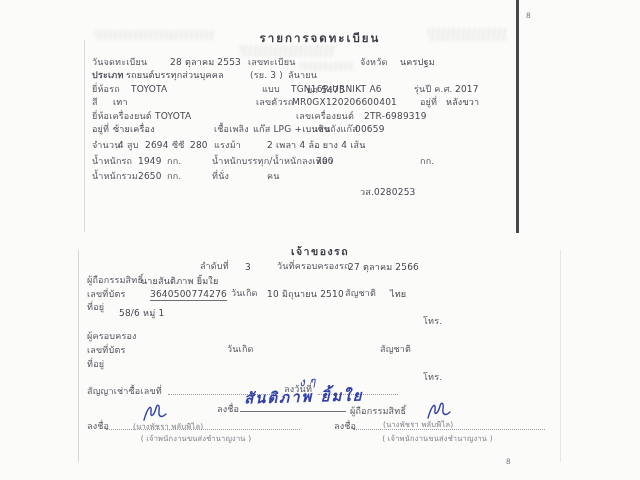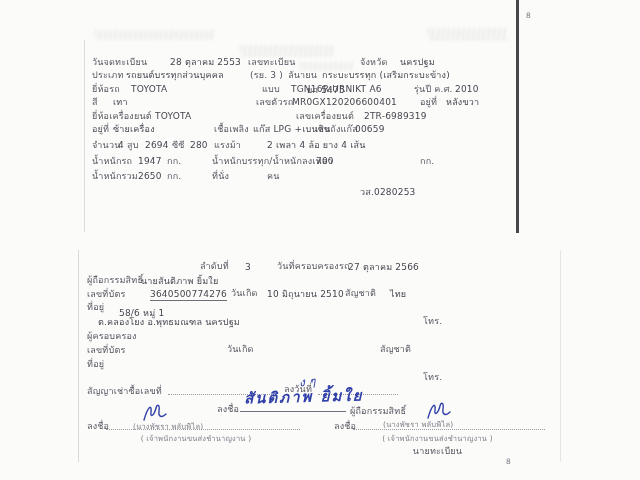--- a/index.html
+++ b/index.html
@@ -36,40 +36,40 @@
   <div class="edge" style="left:560px;top:250px;width:1px;height:212px;background:#e6e6e4;"></div>
 
   <div class="smudge" style="left:95px;top:30px;width:120px;height:10px;"></div>
   <div class="smudge" style="left:240px;top:45px;width:95px;height:12px;"></div>
   <div class="smudge" style="left:428px;top:28px;width:80px;height:13px;"></div>
   <div class="smudge" style="left:300px;top:62px;width:55px;height:9px;"></div>
 
   <span class="t sm" style="left:526px;top:11px;">8</span>
   <span class="t sm" style="left:506px;top:457px;">8</span>
 
+  <div class="t b title" style="left:235px;top:33px;width:170px;">รายการจดทะเบียน</div>
 
   <span class="t" style="left:92px;top:57px;">วันจดทะเบียน</span>
   <span class="t dk" style="left:170px;top:57px;">28 ตุลาคม 2553</span>
   <span class="t" style="left:248px;top:57px;">เลขทะเบียน</span>
   <span class="t dk" style="left:307px;top:57px;margin-top:28px;">ยก 5475</span>
   <span class="t" style="left:360px;top:57px;">จังหวัด</span>
   <span class="t dk" style="left:400px;top:57px;">นครปฐม</span>
 
-  <span class="t" style="left:92px;top:70px;">ประเภท</span>
+  <span class="t" style="left:92px;top:70px;font-weight:bold;">ประเภท</span>
   <span class="t dk" style="left:126px;top:70px;">รถยนต์บรรทุกส่วนบุคคล</span>
   <span class="t" style="left:250px;top:70px;">(รย. 3 )</span>
   <span class="t" style="left:288px;top:70px;">ลันายน</span>
-  <span class="t dk" style="left:322px;top:70px;">กระบะบรรทุก (เสริมกระบะข้าง)</span>
 
   <span class="t" style="left:92px;top:84px;">ยี่ห้อรถ</span>
   <span class="t dk" style="left:131px;top:84px;">TOYOTA</span>
   <span class="t" style="left:262px;top:84px;">แบบ</span>
   <span class="t dk" style="left:291px;top:84px;">TGN16R-URNIKT A6</span>
   <span class="t" style="left:414px;top:84px;">รุ่นปี ค.ศ.</span>
-  <span class="t dk" style="left:455px;top:84px;">2010</span>
+  <span class="t dk" style="left:455px;top:84px;">2017</span>
 
   <span class="t" style="left:92px;top:97px;">สี</span>
   <span class="t dk" style="left:113px;top:97px;">เทา</span>
   <span class="t" style="left:256px;top:97px;">เลขตัวรถ</span>
   <span class="t dk" style="left:292px;top:97px;">MR0GX120206600401</span>
   <span class="t" style="left:420px;top:97px;">อยู่ที่</span>
   <span class="t dk" style="left:446px;top:97px;">หลังขวา</span>
 
   <span class="t" style="left:92px;top:111px;">ยี่ห้อเครื่องยนต์</span>
   <span class="t dk" style="left:155px;top:111px;">TOYOTA</span>
@@ -86,53 +86,53 @@
   <span class="t" style="left:92px;top:140px;">จำนวน</span>
   <span class="t dk" style="left:118px;top:140px;">4</span>
   <span class="t" style="left:127px;top:140px;">สูบ</span>
   <span class="t dk" style="left:145px;top:140px;">2694</span>
   <span class="t" style="left:172px;top:140px;">ซีซี</span>
   <span class="t dk" style="left:190px;top:140px;">280</span>
   <span class="t" style="left:214px;top:140px;">แรงม้า</span>
   <span class="t dk" style="left:267px;top:140px;">2 เพลา 4 ล้อ ยาง 4 เส้น</span>
 
   <span class="t" style="left:92px;top:156px;">น้ำหนักรถ</span>
-  <span class="t dk" style="left:138px;top:156px;">1947</span>
+  <span class="t dk" style="left:138px;top:156px;">1949</span>
   <span class="t" style="left:167px;top:156px;">กก.</span>
   <span class="t" style="left:212px;top:156px;">น้ำหนักบรรทุก/น้ำหนักลงเพลา</span>
   <span class="t dk" style="left:316px;top:156px;">700</span>
   <span class="t" style="left:420px;top:156px;">กก.</span>
 
   <span class="t" style="left:92px;top:171px;">น้ำหนักรวม</span>
   <span class="t dk" style="left:138px;top:171px;">2650</span>
   <span class="t" style="left:167px;top:171px;">กก.</span>
   <span class="t" style="left:212px;top:171px;">ที่นั่ง</span>
   <span class="t" style="left:267px;top:171px;">คน</span>
 
   <span class="t dk" style="left:360px;top:187px;">วส.0280253</span>
 
+  <div class="t b center" style="left:240px;top:246px;width:160px;font-size:10.5px;letter-spacing:1.5px;">เจ้าของรถ</div>
 
   <span class="t" style="left:200px;top:261px;">ลำดับที่</span>
   <span class="t dk" style="left:245px;top:262px;">3</span>
   <span class="t" style="left:277px;top:261px;">วันที่ครอบครองรถ</span>
   <span class="t dk" style="left:348px;top:262px;">27 ตุลาคม 2566</span>
 
   <span class="t" style="left:87px;top:275px;">ผู้ถือกรรมสิทธิ์</span>
   <span class="t dk" style="left:141px;top:276px;">นายสันติภาพ ยิ้มใย</span>
 
   <span class="t" style="left:87px;top:289px;">เลขที่บัตร</span>
   <span class="t dk u" style="left:150px;top:289px;">3640500774276</span>
   <span class="t" style="left:231px;top:288px;">วันเกิด</span>
   <span class="t dk" style="left:267px;top:289px;">10 มิถุนายน 2510</span>
   <span class="t" style="left:345px;top:288px;">สัญชาติ</span>
   <span class="t dk" style="left:390px;top:289px;">ไทย</span>
 
   <span class="t" style="left:87px;top:302px;">ที่อยู่</span>
   <span class="t dk" style="left:119px;top:302px;margin-top:6px;">58/6 หมู่ 1</span>
-  <span class="t dk" style="left:98px;top:317px;">ต.คลองโยง อ.พุทธมณฑล นครปฐม</span>
   <span class="t" style="left:423px;top:316px;">โทร.</span>
 
   <span class="t" style="left:87px;top:331px;">ผู้ครอบครอง</span>
 
   <span class="t" style="left:87px;top:345px;">เลขที่บัตร</span>
   <span class="t" style="left:227px;top:344px;">วันเกิด</span>
   <span class="t" style="left:380px;top:344px;">สัญชาติ</span>
 
   <span class="t" style="left:87px;top:359px;">ที่อยู่</span>
   <span class="t" style="left:423px;top:372px;">โทร.</span>
@@ -160,15 +160,14 @@
 
   <span class="t" style="left:334px;top:421px;">ลงชื่อ</span>
   <div class="ln" style="left:353px;top:429px;width:192px;"></div>
   <span class="t sm" style="left:383px;top:420px;">(นางพัชรา พลับพิไล)</span>
   <div style="position:absolute;left:426px;top:400px;">
     <svg width="26" height="22" viewBox="0 0 26 22">
         <path d="M2 18 C6 4 10 2 9 10 C8 16 12 14 14 6 C15 2 18 2 17 9 C16 15 20 16 24 12" stroke="#2f3fa8" fill="none" stroke-width="1.4" stroke-linecap="round"></path>
       </svg>
   </div>
   <div class="t sm center" style="left:330px;top:434px;width:215px;">( เจ้าพนักงานขนส่งชำนาญงาน )</div>
-  <div class="t center" style="left:330px;top:446px;width:215px;">นายทะเบียน</div>
 
 </div>
 
 </body></html>

